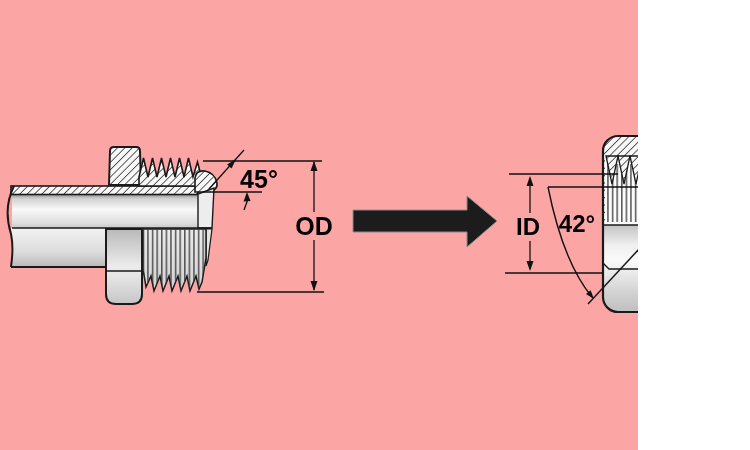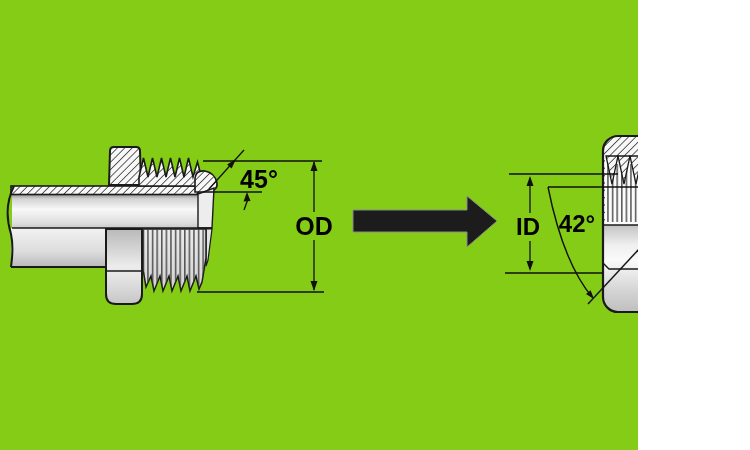--- a/index.html
+++ b/index.html
@@ -1,16 +1,16 @@
 <!DOCTYPE html>
 <html><head>
 <meta charset="utf-8">
 <style>
   html,body{margin:0;padding:0;background:#fff;}
-  .canvas{position:relative;width:638px;height:450px;background:#84cc16;overflow:hidden;
+  .canvas{position:relative;width:638px;height:450px;background:#fca5a5;overflow:hidden;
           font-family:"Liberation Sans", sans-serif;text-decoration:underline;}
   svg text{font-family:"Liberation Sans", sans-serif;font-weight:700;fill:#000;}
 </style>
 </head>
 <body>
 
 <div class="canvas">
 <svg width="750" height="450" viewBox="0 0 750 450">
   <defs>
     <pattern id="hatch" width="5.2" height="5.2" patternUnits="userSpaceOnUse" patternTransform="rotate(-45)">

